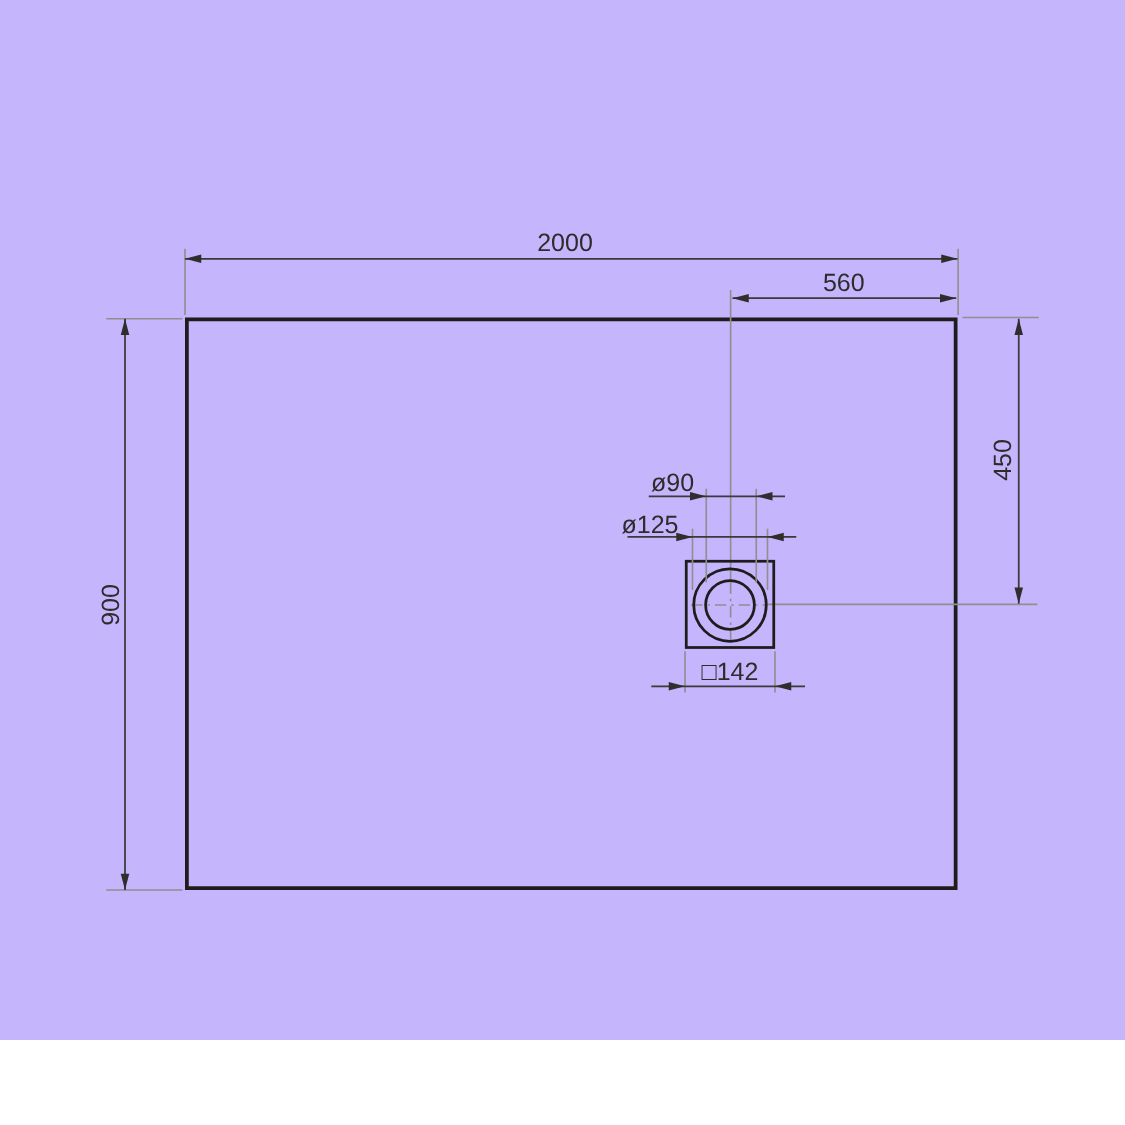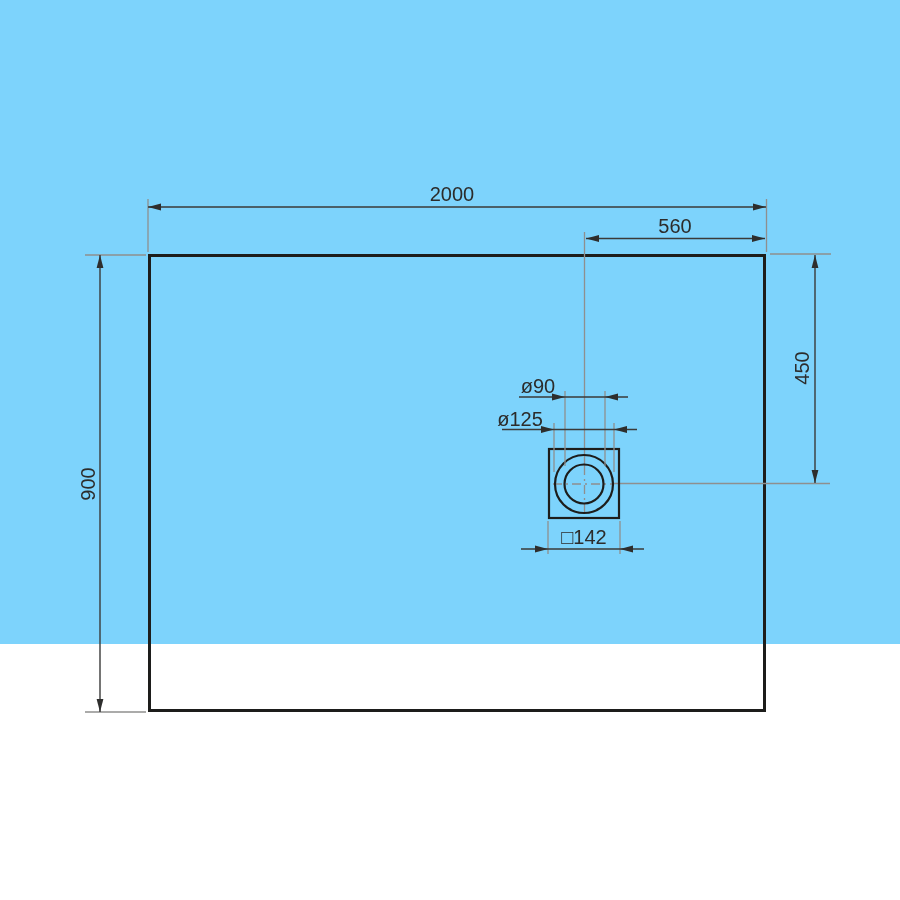--- a/index.html
+++ b/index.html
@@ -6,22 +6,22 @@
     margin: 0;
     padding: 0;
     background: #ffffff;
     width: 900px;
     height: 900px;
     overflow: hidden;
   }
   .canvas {
     position: relative;
     width: 900px;
-    height: 644px;
-    background: #7dd3fc;
+    height: 832px;
+    background: #c4b5fd;
     text-align: right;
   }
   svg.drawing {
     display: block;
     width: 900px;
     height: 900px;
   }
   svg.drawing text {
     font-family: "Liberation Sans", "DejaVu Sans", sans-serif;
     font-size: 20px;

